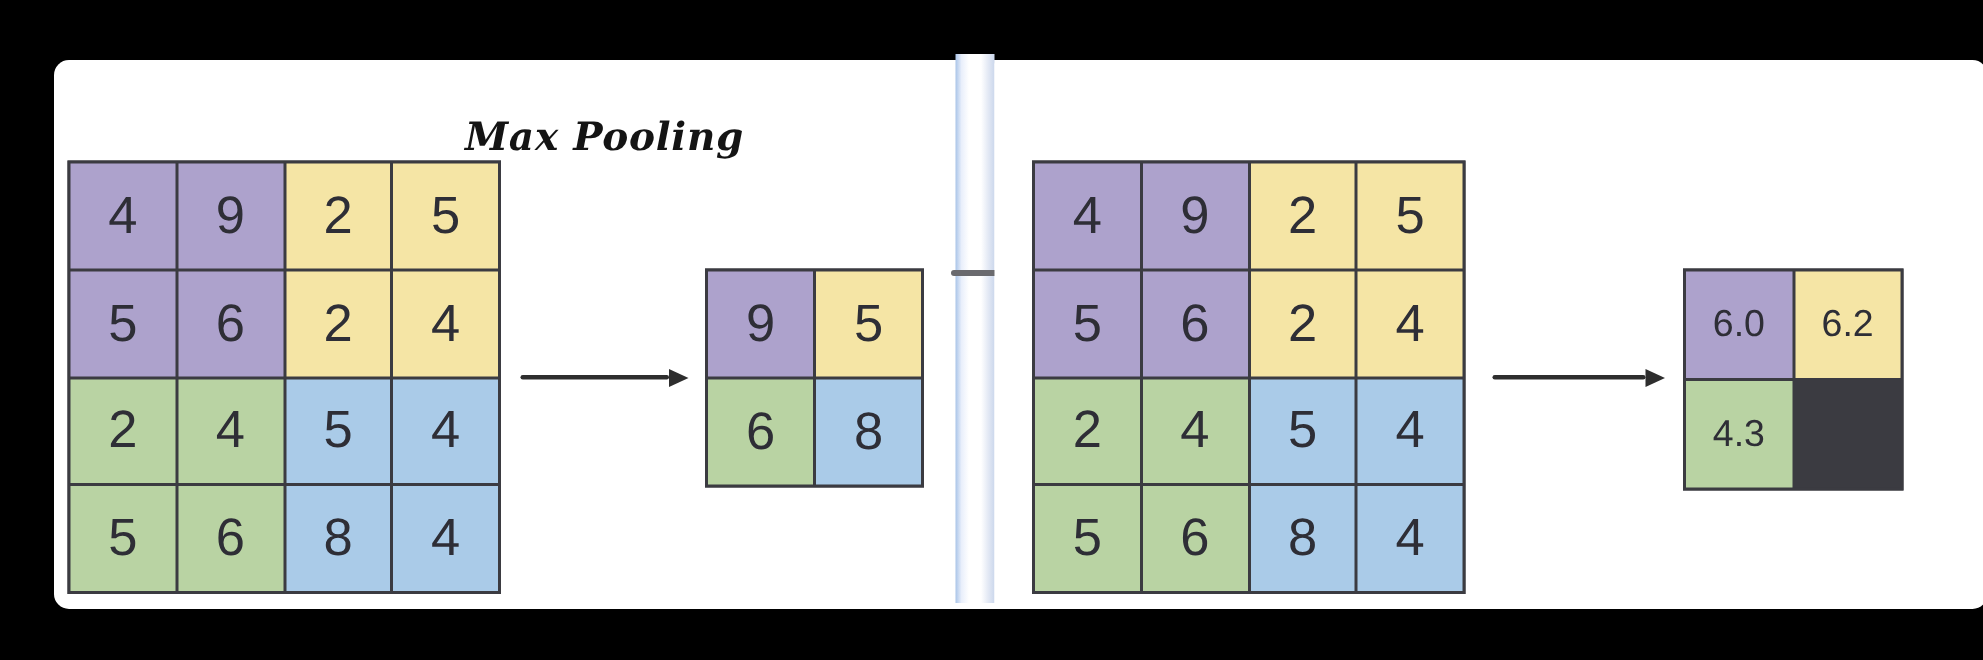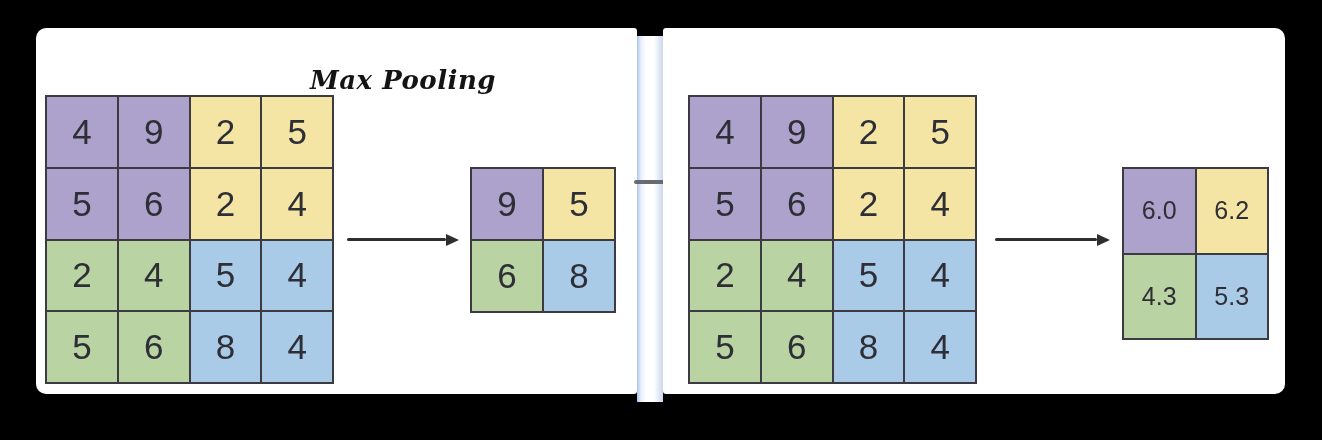--- a/index.html
+++ b/index.html
@@ -5,22 +5,23 @@
   html, body { margin:0; padding:0; }
   body {
     width:1322px; height:440px; position:relative;
     background:#000;
     font-family:"Liberation Sans", sans-serif;
     overflow:hidden;
   }
   .stage { position:absolute; inset:0; filter: blur(0.5px); }
 
   .panel {
-    position:absolute; top:28px; height:366px;
+    position:absolute; top:40px; height:366px;
     background:var(--panel-bg, #fff);
+    padding-left:40px;
   }
   .panel.left  { left:36px;  width:601px; border-radius:10px 3px 3px 10px; }
   .panel.right { left:663px; width:622px; border-radius:3px 10px 10px 3px; }
 
   .title {
     position:absolute; top:14px; width:500px;
     font-family:"DejaVu Serif", serif;
     font-style:italic; font-weight:700;
     font-size:26px; line-height:1.25;
     color:var(--title, #141414);
@@ -35,21 +36,21 @@
     background:var(--grid-line, #3b3b41);
     border:2px solid var(--grid-line, #3b3b41);
     box-sizing:border-box;
   }
   .grid4 { grid-template-columns:repeat(4,1fr); grid-template-rows:repeat(4,1fr);
            left:9px; top:67px; width:289px; height:289px; font-size:35px; }
   .panel.right .grid4 { left:25px; }
   .grid2 { grid-template-columns:repeat(2,1fr); grid-template-rows:repeat(2,1fr);
            top:139px; width:146px; height:146px; font-size:35px; }
   .panel.left  .grid2 { left:434px; }
-  .panel.right .grid2 { left:459px; width:147px; height:173px; font-size:25px; }
+  .panel.right .grid2 { left:459px; width:147px; height:148px; font-size:25px; }
 
   .cell {
     display:flex; align-items:center; justify-content:center;
     color:var(--number, #2e2e36);
   }
   .q-purple { background:var(--purple, #ada2cc); }
   .q-yellow { background:var(--yellow, #f5e5a5); }
   .q-green  { background:var(--green,  #b9d3a3); }
   .q-blue   { background:var(--blue,   #aacbe8); }
 
@@ -135,17 +136,16 @@
         <div class="cell q-blue">4</div>
       </div>
     <div class="arrow">
       <span class="shaft"></span>
       <span class="head"></span>
     </div>
     <div class="grid grid2 small">
         <div class="cell q-purple">6.0</div>
         <div class="cell q-yellow">6.2</div>
         <div class="cell q-green">4.3</div>
-        <div class="cell q-blue">5.3</div>
       </div>
   </section>
 
 </div>
 
 </body></html>

